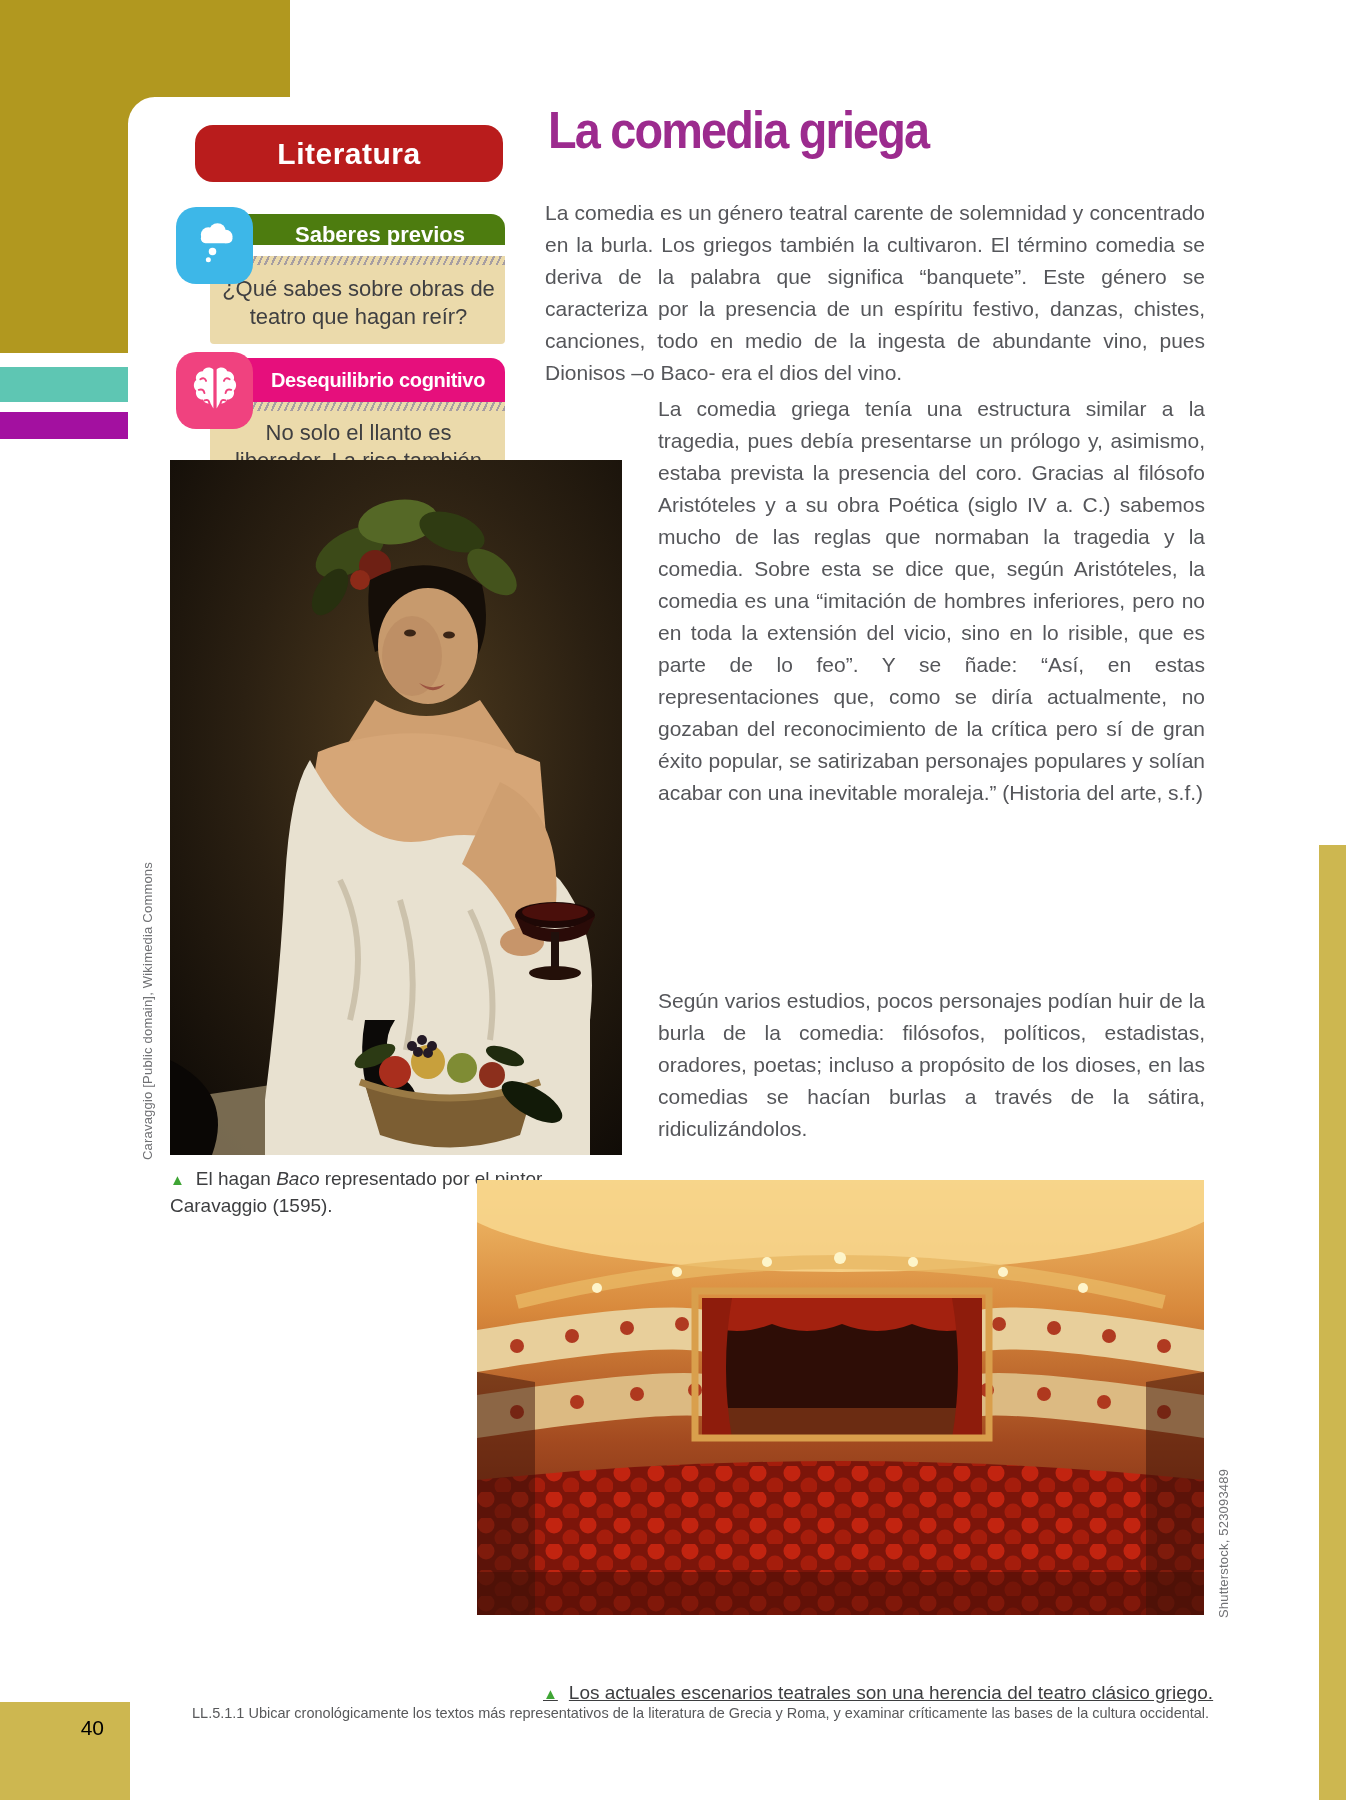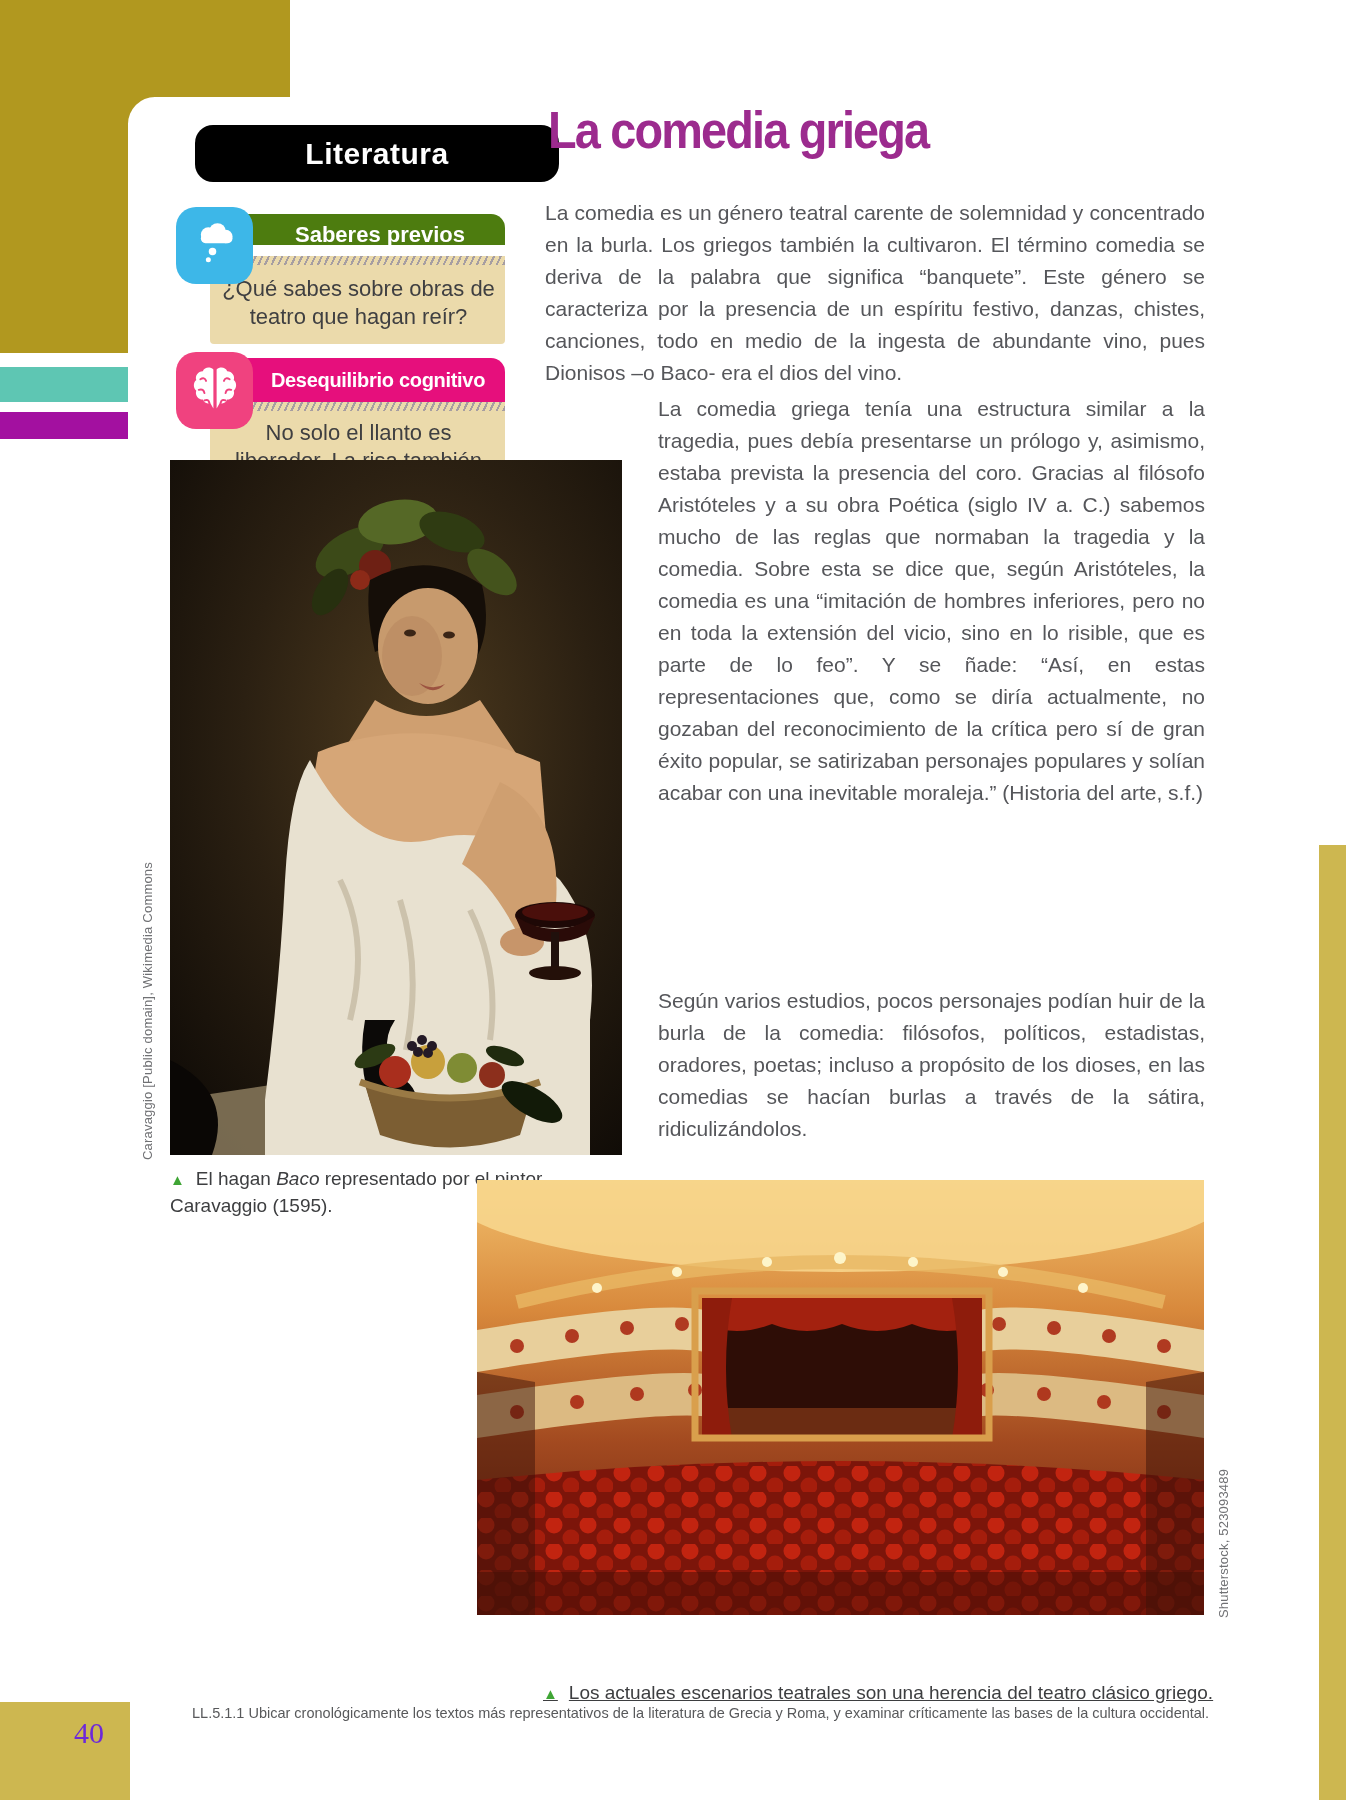--- a/index.html
+++ b/index.html
@@ -9,24 +9,24 @@
 
   
   .gold-top{left:0;top:0;width:290px;height:97px;background:#b1981f;}
   .gold-left{left:0;top:0;width:128px;height:353px;background:#b1981f;}
   .gold-corner{left:128px;top:97px;width:26px;height:26px;background:#b1981f;}
   .white-notch{left:128px;top:97px;width:54px;height:54px;background:#fff;border-top-left-radius:27px;}
   .teal-bar{left:0;top:367px;width:128px;height:35px;background:#5ec6b3;}
   .purple-bar{left:0;top:412px;width:128px;height:27px;background:#a310a0;}
   .gold-right{left:1319px;top:845px;width:27px;height:955px;background:#cdb750;}
   .gold-bottom{left:0;top:1702px;width:130px;height:98px;background:#cdb750;}
-  .page-num{color:#6d28d9;font-size:30px;text-align:right;padding:14px 26px 0 0;font-family:Liberation Serif, serif;}
-
-  
-  .badge-lit{left:195px;top:125px;width:364px;height:57px;background:#000000;border-radius:18px;
+  .page-num{color:#000000;font-size:21px;text-align:right;padding:14px 26px 0 0;}
+
+  
+  .badge-lit{left:195px;top:125px;width:308px;height:57px;background:#b91c1c;border-radius:18px;
              color:#fff;font-size:30px;font-weight:bold;line-height:57px;text-align:center;letter-spacing:.5px;}
   .hdr{color:#fff;font-weight:bold;text-align:center;box-sizing:border-box;border-radius:0 14px 0 0;}
   .sp-header{left:215px;top:214px;width:290px;height:31px;background:#4d7c0f;font-size:22px;line-height:42px;padding-left:40px;}
   .dc-header{left:215px;top:358px;width:290px;height:44px;background:#e60f7c;font-size:20px;line-height:44px;padding-left:36px;letter-spacing:-.3px;}
   .hatch{height:9px;background:repeating-linear-gradient(115deg,#9a93a0 0 2px,rgba(0,0,0,0) 2px 6px);opacity:.85;z-index:3;}
   .sp-hatch{left:215px;top:256px;width:290px;}
   .dc-hatch{left:215px;top:402px;width:290px;}
   .tanbox{background:#ebdaab;color:#3f3f41;font-size:22px;line-height:28px;text-align:center;box-sizing:border-box;
           border-radius:0 0 4px 4px;}
   .sp-box{left:210px;top:256px;width:295px;height:88px;padding:19px 8px 0 10px;}

